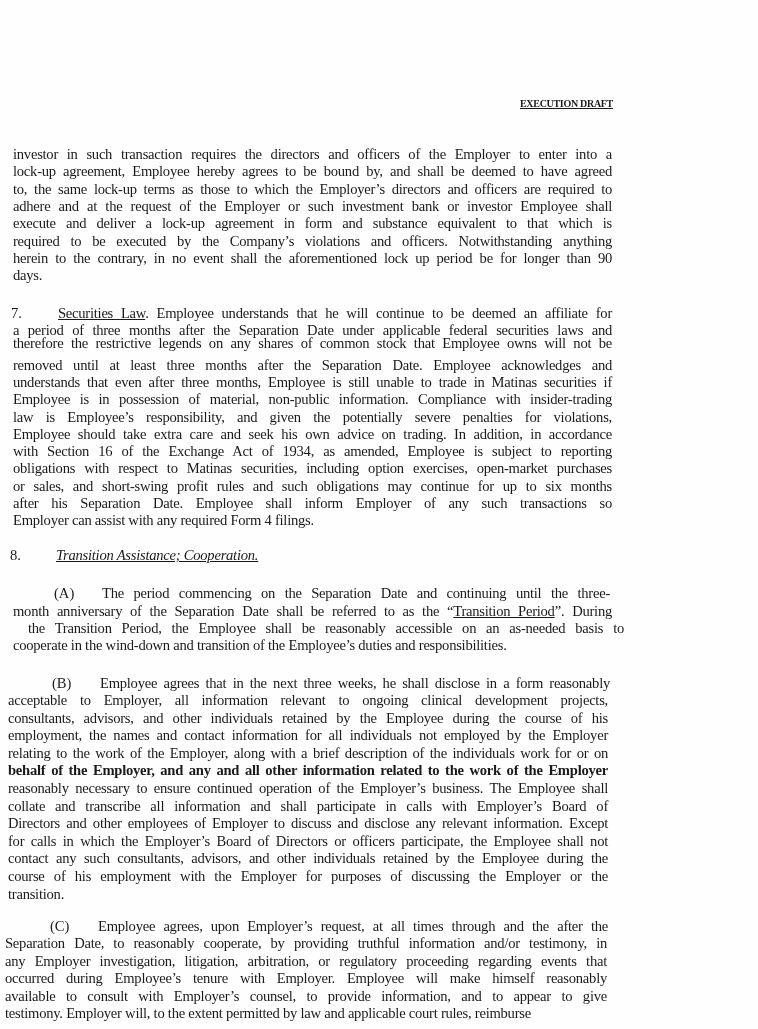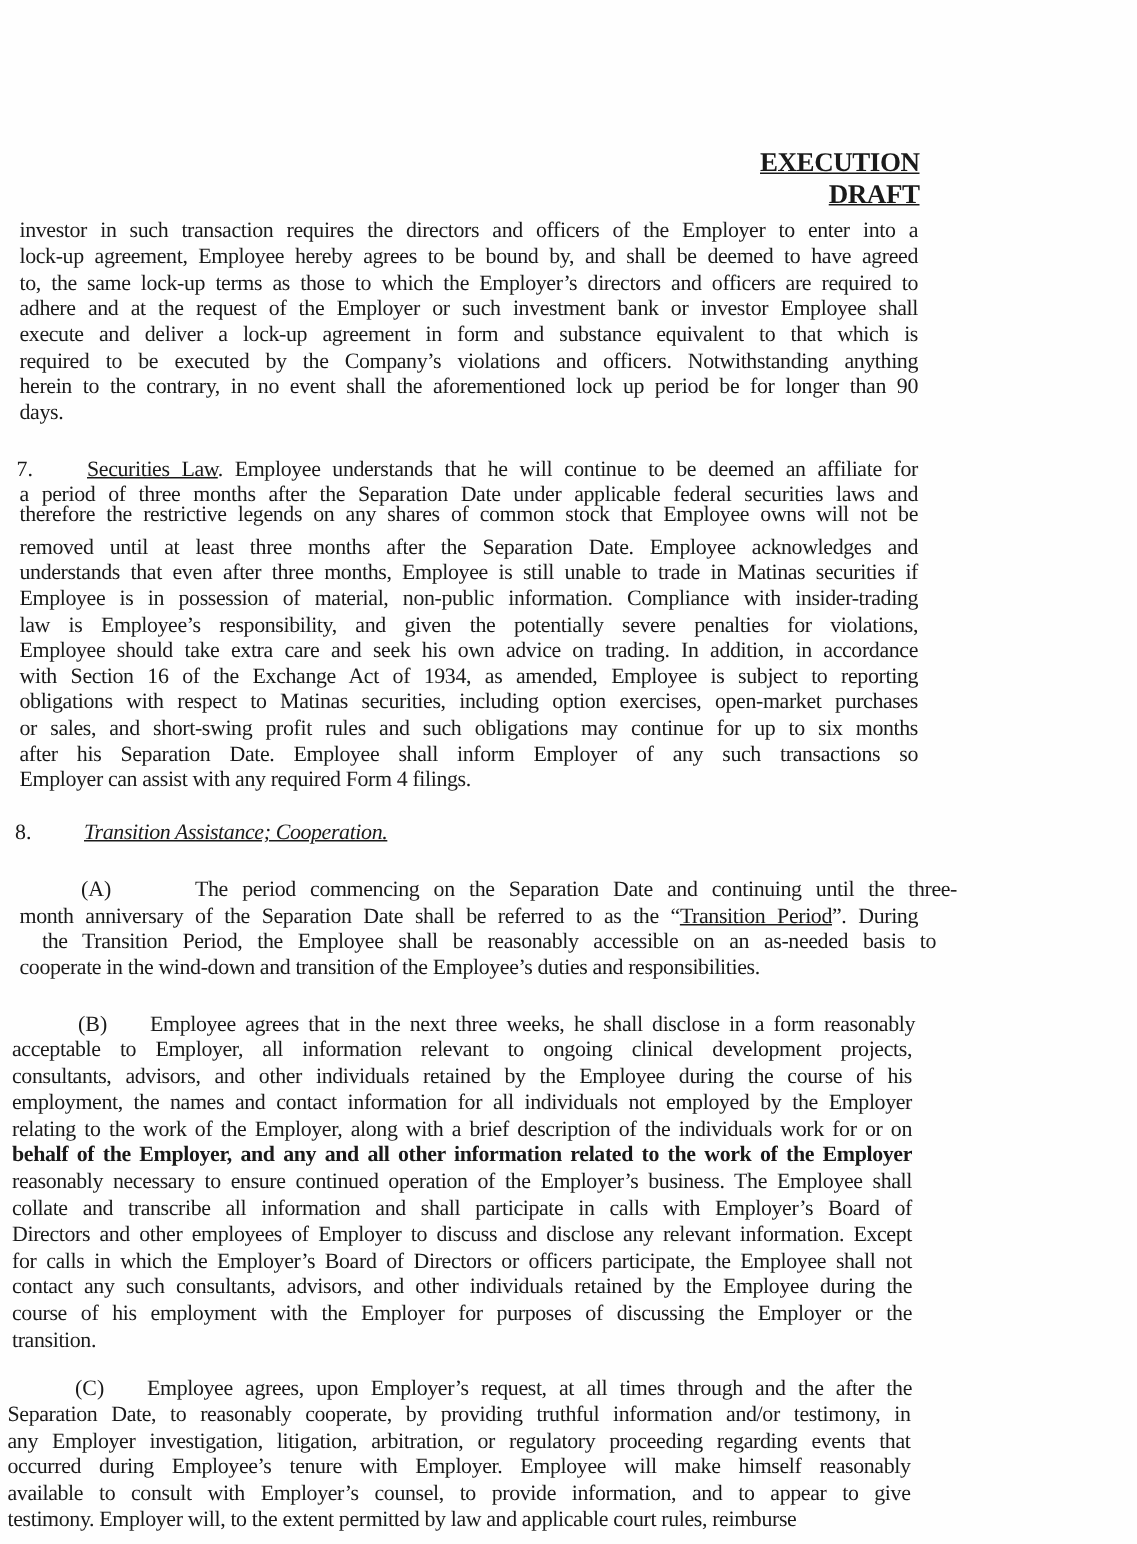--- a/index.html
+++ b/index.html
@@ -1,20 +1,20 @@
 <!DOCTYPE html>
 <html><head>
 <meta charset="utf-8">
 <style>
   html, body { margin: 0; padding: 0; background: #ffffff; }
   body { width: 758px; height: 1029px; position: relative; overflow: hidden;
          font-family: "Liberation Serif", "DejaVu Serif", serif; color: #1a1a1a; }
   .page { position: absolute; left: 0; top: 0; width: 758px; height: 1029px; background: #fefefe; }
   .header { position: absolute; left: 476px; top: 98px; width: 137px; text-align: right;
-            font-weight: bold; font-size: 18px; text-decoration: underline; letter-spacing: -0.3px; }
+            font-weight: bold; font-size: 10px; text-decoration: underline; letter-spacing: -0.3px; }
   .line { position: absolute; left: 13px; width: 599px; height: 17px; font-size: 14.6px; line-height: 17px;
           text-align: justify; text-align-last: justify; white-space: nowrap; letter-spacing: -0.25px; }
   .line.last { text-align-last: left; }
   .line span.j { display: inline-block; width: 100%; white-space: normal; text-align: justify; text-align-last: justify; }
   .line.last span.j { text-align-last: left; }
   .num { position: absolute; font-size: 14.6px; line-height: 17px; }
   .heading { position: absolute; font-size: 14.6px; line-height: 17px; letter-spacing: -0.25px; }
   .u { text-decoration: underline; }
 </style>
 </head>
@@ -52,21 +52,21 @@
         <div class="line" style="top: 495px; left: 13px; width: 599px;"><span class="j">after his Separation Date.  Employee shall inform Employer of any such transactions so</span></div>
         <div class="line last" style="top: 512.3px; left: 13px; width: 599px;"><span class="j">Employer can assist with any required Form 4 filings.</span></div>
       </div>
   </div>
 
   <div>
     <span class="num" style="left:10px; top:547px;">8.</span>
     <span class="heading u" style="left:56px; top:547px;font-style:italic;">Transition Assistance; Cooperation.</span>
 
     <span class="num" style="left:54px; top:585px;">(A)</span>
-    <div class="line" style="left:102px; width:508px; top:585px;margin-left:28px;"><span class="j">The period commencing on the Separation Date and continuing until the three-</span></div>
+    <div class="line" style="left:102px; width:508px; top:585px;"><span class="j">The period commencing on the Separation Date and continuing until the three-</span></div>
     <div class="line" style="top:603px;"><span class="j"><span>month anniversary of the Separation Date shall be referred to as the “</span><span class="u">Transition Period</span><span>”.  During</span></span></div>
     <div id="aLines">
         <div class="line" style="top: 620px; left: 28px; width: 596px;"><span class="j">the Transition Period, the Employee shall be reasonably accessible on an as-needed basis to</span></div>
         <div class="line last" style="top: 637.3px; left: 13px; width: 596px;"><span class="j">cooperate in the wind-down and transition of the Employee’s duties and responsibilities.</span></div>
       </div>
 
     <span class="num" style="left:52px; top:675px;">(B)</span>
     <div class="line" style="left:100px; width:510px; top:675px;"><span class="j">Employee agrees that in the next three weeks, he shall disclose in a form reasonably</span></div>
     <div id="bLines">
         <div class="line" style="top: 692px; left: 8px; width: 600px;"><span class="j">acceptable to Employer, all information relevant to ongoing clinical development projects,</span></div>

